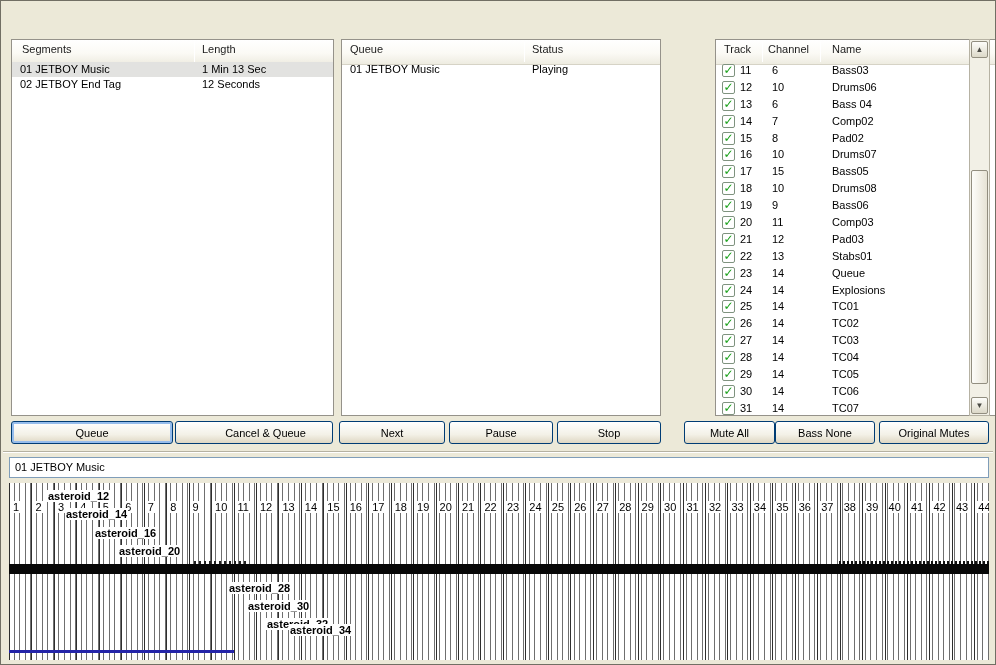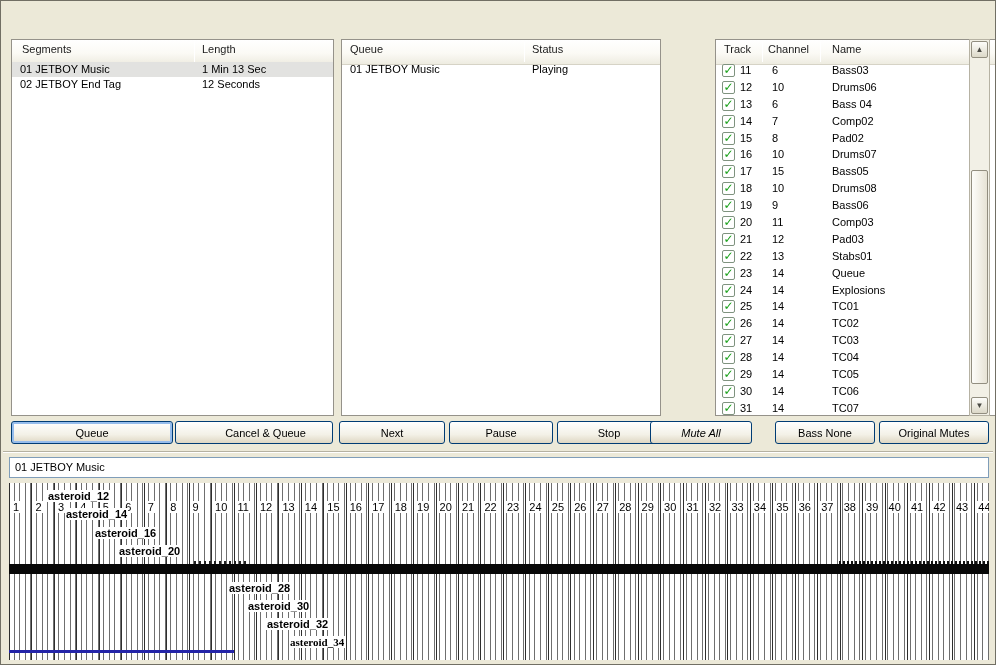--- a/index.html
+++ b/index.html
@@ -67,21 +67,21 @@
   
   .btnrow { position:absolute; left:0; top:420px; width:996px; height:23px; }
   .xpbtn { position:absolute; top:0; height:23px; border:1px solid #003c74; border-radius:3px;
     background:linear-gradient(180deg,#ffffff,#f3f1e7 60%,#ded7c3);
     font:11px "Liberation Sans","DejaVu Sans",sans-serif; color:#000; cursor:default; }
   .xpbtn:nth-child(1){ left:10px;  width:162px; }
   .xpbtn:nth-child(2){ left:174px; width:158px;padding-left:23px; }
   .xpbtn:nth-child(3){ left:338px; width:106px; }
   .xpbtn:nth-child(4){ left:448px; width:104px; }
   .xpbtn:nth-child(5){ left:556px; width:104px; }
-  .xpbtn:nth-child(6){ left:649px; width:102px;font-style:italic; }
+  .xpbtn:nth-child(6){ left:683px; width:91px; }
   .xpbtn:nth-child(7){ left:774px; width:100px; }
   .xpbtn:nth-child(8){ left:878px; width:110px; }
   .xpbtn.focused { box-shadow:inset 0 0 0 2px #96bdec; }
 
   .sep { position:absolute; left:2px; right:2px; top:450px; height:2px;
     border-top:1px solid #b5b1a1; border-bottom:1px solid #ffffff; }
 
   .nowfield { position:absolute; left:8px; top:456px; width:980px; height:21px;
     background:#fff; border:1px solid #7f9db9; line-height:19px; padding-left:5px; }
 
@@ -354,19 +354,19 @@
         <span class="measure-num" style="left: 968.35px;">44</span>
       </div>
     <div id="timeline-labels">
         <span class="tl-label" style="left: 38px; top: 7px;">asteroid_12</span>
         <span class="tl-label" style="left: 56px; top: 25px;">asteroid_14</span>
         <span class="tl-label" style="left: 85px; top: 44px;">asteroid_16</span>
         <span class="tl-label" style="left: 109px; top: 62px;">asteroid_20</span>
         <span class="tl-label" style="left: 219px; top: 99px;">asteroid_28</span>
         <span class="tl-label" style="left: 238px; top: 117px;">asteroid_30</span>
         <span class="tl-label" style="left: 257px; top: 135px;">asteroid_32</span>
-        <span class="tl-label" style="left: 280px; top: 153px; font-family: Liberation Serif, serif;">asteroid_34</span>
+        <span class="tl-label" style="left: 280px; top: 141px;">asteroid_34</span>
       </div>
     <div class="blackband"></div>
     <div class="progress" id="progress-line" style="width: 225px;"></div>
   </div>
 
 </div>
 
 </body></html>

